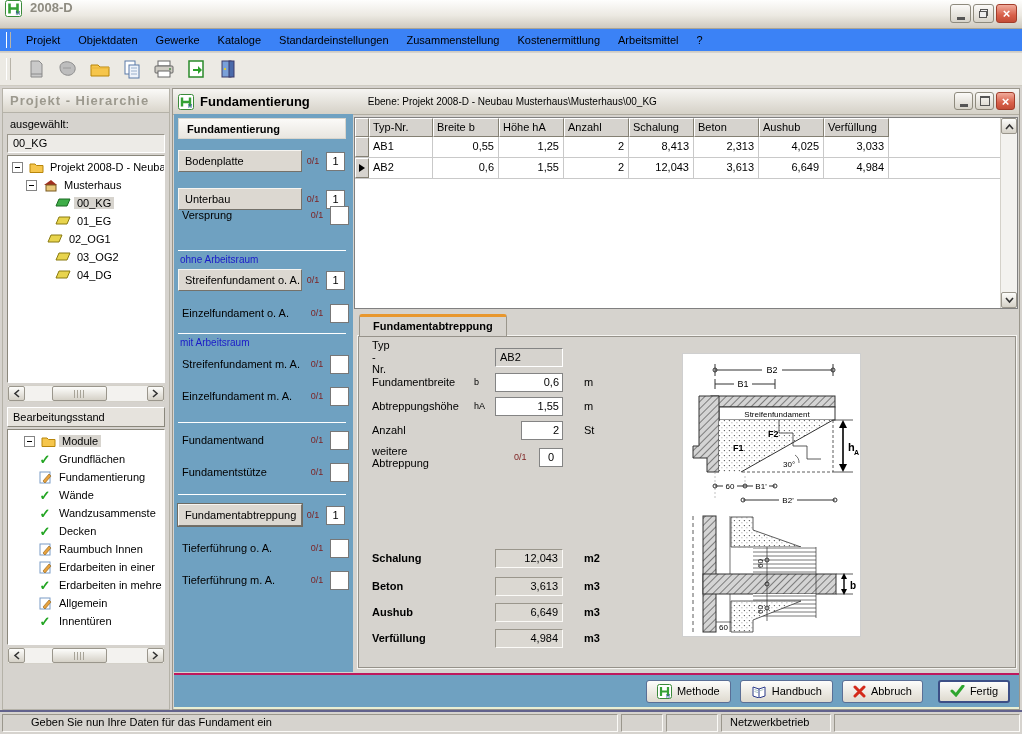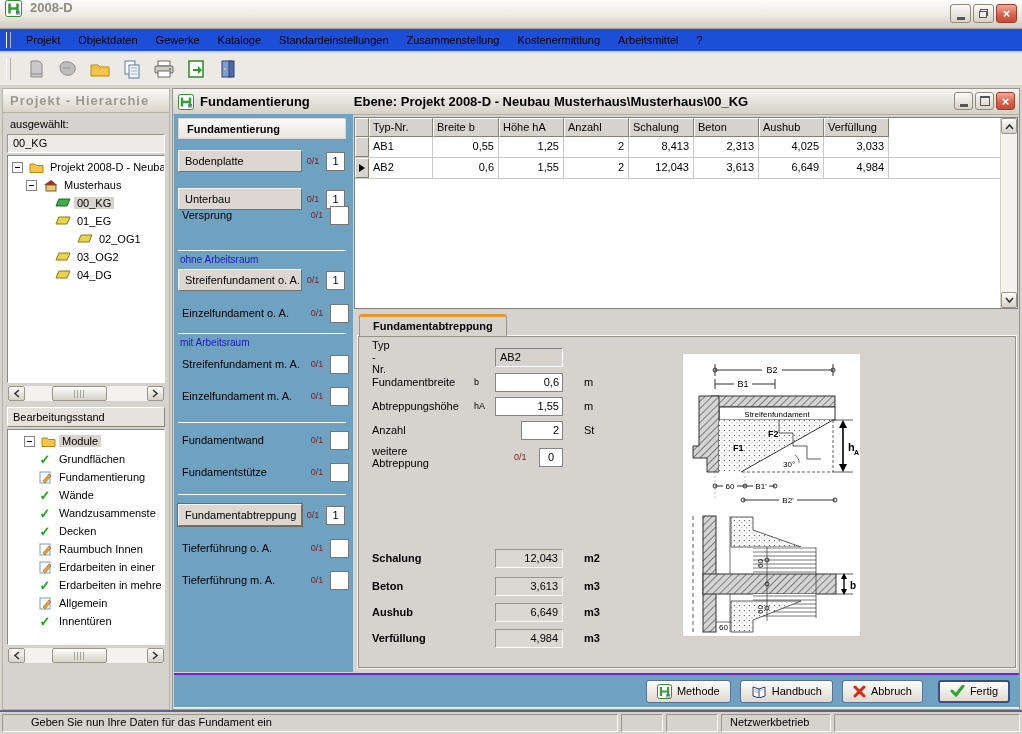--- a/index.html
+++ b/index.html
@@ -15,21 +15,21 @@
     background:linear-gradient(#fbfaf8,#d8d4ca);display:flex;align-items:center;justify-content:center;box-sizing:border-box}
   .wbtn.close{background:linear-gradient(#f0ab9b,#d8604a 60%,#c44d37);border-color:#a23c2a}
   .glyph-min{width:8px;height:3px;background:#555;margin-top:9px}
   .glyph-restore{position:relative;width:9px;height:9px}
   .glyph-restore i{position:absolute;border:1px solid #555;background:#eee;width:6px;height:5px;display:block}
   .glyph-restore i:first-child{right:0;top:0}.glyph-restore i:last-child{left:0;bottom:0}
   .glyph-max{width:8px;height:7px;border:1px solid #555;border-top:2px solid #555}
   .glyph-x{color:#fff;font-weight:bold;font-size:13px;line-height:1}
   .hlogo{display:inline-flex;margin-left:5px}
   
-  .menubar{position:absolute;left:0;top:29px;width:1022px;height:23px;background:#1d4ed8;
+  .menubar{position:absolute;left:0;top:29px;width:1022px;height:23px;background:#3b82f6;
     border-bottom:1px solid #cfccc2;display:flex;align-items:center;padding-left:6px;box-sizing:border-box}
   .grip{width:3px;height:70%;border-left:1px solid #fff;border-right:1px solid #b7b3a8;margin-right:6px}
   .menu-item{padding:3px 9px;cursor:default}
   .toolbar{position:absolute;left:0;top:53px;width:1022px;height:33px;background:#eceae4;
     border-bottom:1px solid #cfccc2;display:flex;align-items:center;padding-left:6px;box-sizing:border-box;gap:6px}
   .tool-icon{width:26px;height:26px;display:flex;align-items:center;justify-content:center}
   
   .left-panel{position:absolute;left:2px;top:88px;width:168px;height:622px;background:#d6d3ce;
     border:1px solid #b5b2a8;box-sizing:border-box}
   .lp-title{height:23px;background:linear-gradient(#fbfaf8,#d9d5cb);border-bottom:1px solid #b5b2a8;
@@ -57,21 +57,21 @@
   .strack{flex:1;position:relative}
   .sthumb{position:absolute;top:0;height:100%;left:22%;width:45%;border:1px solid #9a968c;border-radius:2px;
     background:linear-gradient(#fdfdfb,#d5d1c7);display:flex;align-items:center;justify-content:center;box-sizing:border-box}
   .gripmarks{width:10px;height:8px;background:repeating-linear-gradient(90deg,#a8a498 0 1px,transparent 1px 3px)}
   
   .child{position:absolute;left:172px;top:88px;width:848px;height:622px;background:#d6d3ce;
     border:1px solid #9a968c;box-sizing:border-box}
   .cw-title{height:25px;background:linear-gradient(#f6f5f2,#d5d1c7);border-bottom:1px solid #b0aca0;
     display:flex;align-items:center}
   .cw-name{font-weight:bold;font-size:13px;margin-left:6px}
-  .cw-level{font-weight:bold;font-size:13px;margin-left:44px}
+  .cw-level{font-weight:normal;font-size:10px;margin-left:58px}
   .cw-controls{position:absolute;right:4px;top:3px;display:flex;gap:2px}
   
   .sidebar{position:absolute;left:1px;top:25px;width:179px;height:558px;background:#6fa1c1}
   .shead{position:absolute;left:4px;top:4px;width:168px;height:21px;line-height:21px;font-weight:bold;
     padding-left:8px;background:linear-gradient(#fbfaf8,#e9e6e0);border:1px solid #d8d5cd;box-sizing:border-box}
   .srow{position:absolute;left:4px;width:171px;height:22px;display:flex;align-items:center}
   .sbtn{width:124px;height:22px;line-height:20px;padding-left:6px;background:#dcd8d1;box-sizing:border-box;
     border:1px solid;border-color:#f6f4f0 #74716a #74716a #f6f4f0;cursor:default;overflow:hidden;white-space:nowrap}
   .sbtn.sel{box-shadow:0 0 0 1px #6e6b63}
   .slabel{width:124px;padding-left:4px;color:#000;overflow:hidden;white-space:nowrap}
@@ -112,21 +112,21 @@
     font-family:"Liberation Sans",sans-serif;font-size:11px;text-align:right;padding:0 3px}
   .freadonly{position:absolute;height:19px;border:1px solid;border-color:#848484 #fff #fff #848484;
     background:#d6d3ce;box-sizing:border-box;line-height:17px;padding:0 4px}
   .fresult{position:absolute;height:19px;border:1px solid;border-color:#9a968c #fbfaf7 #fbfaf7 #9a968c;
     background:#dbd8d2;box-sizing:border-box;line-height:17px;text-align:right;padding:0 4px}
   .funit{position:absolute;left:226px}
   .bold{font-weight:bold}
   .diagram{position:absolute;left:324px;top:17px;width:177px;height:282px;background:#fff;border:1px solid #cfcfcf;box-sizing:content-box}
   
   .btn-strip{position:absolute;left:1px;top:584px;width:845px;height:36px;background:#6fa1c1;
-    border-top:2px solid #6d28d9;border-bottom:2px solid #e9efd4;box-sizing:border-box;
+    border-top:2px solid #be185d;border-bottom:2px solid #e9efd4;box-sizing:border-box;
     display:flex;align-items:center;justify-content:flex-end;gap:9px;padding-right:9px}
   .xpbtn{height:23px;border:1px solid #5a6f96;border-radius:3px;background:linear-gradient(#fdfdfb,#dedacf);
     display:flex;align-items:center;justify-content:center;gap:5px;padding:0 10px;font-size:11px;cursor:default;box-sizing:border-box}
   .xpbtn.default{border:2px solid #3c4f86;margin-left:6px}
   
   .bottom-line{position:absolute;left:0;top:710px;width:1022px;height:2px;background:#62628c}
   .statusbar{position:absolute;left:0;top:712px;width:1022px;height:22px;background:#d6d3ce;
     display:flex;gap:3px;padding:2px;box-sizing:border-box}
   .scell{border:1px solid;border-color:#9a968c #fbfaf7 #fbfaf7 #9a968c;height:16px;line-height:15px;box-sizing:content-box}
   .scell.msg{width:586px;padding-left:28px}
@@ -263,21 +263,21 @@
       <span class="lbl sel">00_KG</span>
     </div>
     <div class="trow" style="padding-left:46px">
       <span class="ticon">
           <svg width="16" height="10">
             <polygon points="4,1 15,1 12,8 1,8" fill="#e8d44d" stroke="#8a7a10"></polygon>
           </svg>
         </span>
       <span class="lbl">01_EG</span>
     </div>
-    <div class="trow" style="padding-left:68px">
+    <div class="trow" style="padding-left:38px">
       <span class="ticon">
           <svg width="16" height="10">
             <polygon points="4,1 15,1 12,8 1,8" fill="#e8d44d" stroke="#8a7a10"></polygon>
           </svg>
         </span>
       <span class="lbl">02_OG1</span>
     </div>
     <div class="trow" style="padding-left:46px">
       <span class="ticon">
           <svg width="16" height="10">

